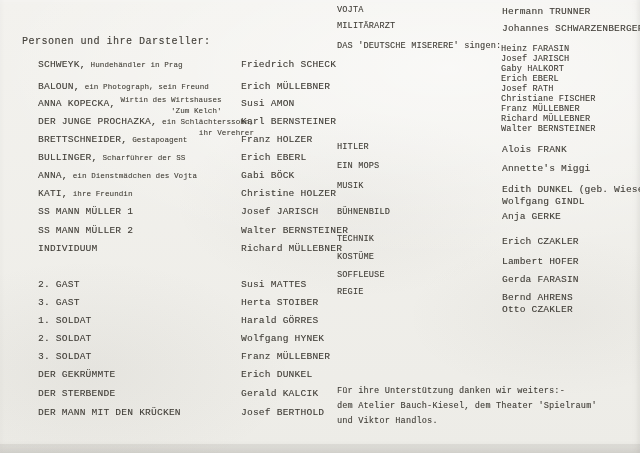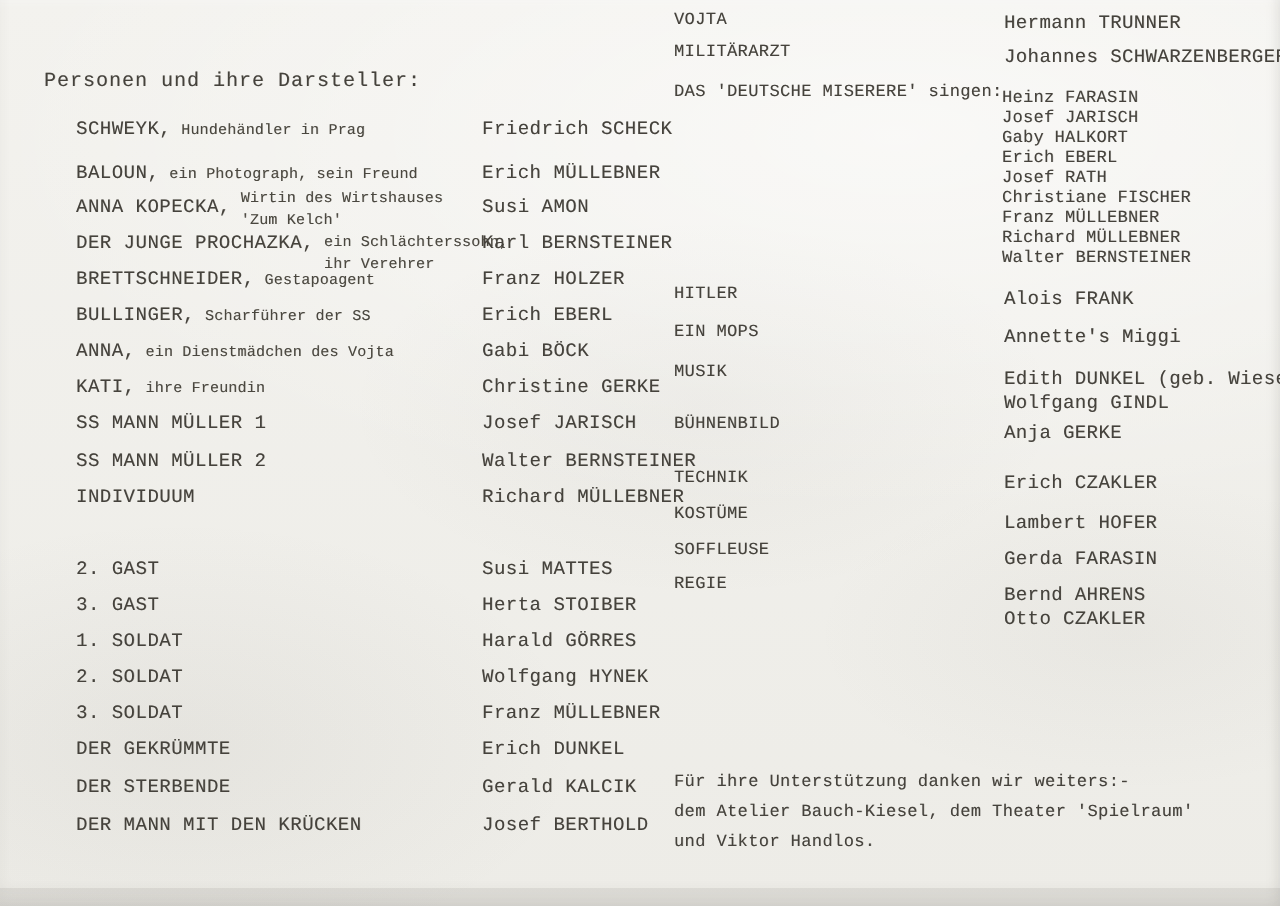--- a/index.html
+++ b/index.html
@@ -22,21 +22,21 @@
     background:linear-gradient(rgba(90,85,78,0.10),rgba(90,85,78,0.02));
     pointer-events:none;
   }
   .ink{ text-shadow:0.2px 0.2px 0 rgba(70,65,58,0.35); }
   
   .title{position:absolute;left:22px;top:36px;font-size:10px;letter-spacing:0.5px;white-space:nowrap;}
   .crow{position:absolute;left:22px;width:600px;font-size:9.5px;letter-spacing:0.25px;white-space:nowrap;line-height:1.1;margin-left:16px;}
   .role{display:inline-block;}
   .desc{font-size:7.5px;letter-spacing:0.1px;margin-left:5px;color:#4a473f;}
   .descblk{display:inline-block;vertical-align:top;font-size:7.5px;letter-spacing:0.1px;
-           margin-left:5px;text-align:left;line-height:11px;color:#4a473f;}
+           margin-left:5px;text-align:right;line-height:11px;color:#4a473f;}
   .descblk.raised{position:relative;top:-4px;}
   .aname{position:absolute;left:203px;top:0;}
   
   .rrow{position:absolute;left:337px;width:303px;font-size:8.5px;letter-spacing:0.2px;white-space:nowrap;line-height:1.1;}
   .rlabel{display:inline-block;}
   .rnames{position:absolute;left:165px;top:1px;font-size:9.5px;letter-spacing:0.2px;line-height:11.5px;}
   .singers{position:absolute;left:164px;top:2px;font-size:8.5px;letter-spacing:0.15px;line-height:10px;}
   .thanks{position:absolute;left:337px;top:384px;font-size:8.5px;letter-spacing:0.2px;line-height:15.2px;white-space:nowrap;}
 </style>
 </head>
@@ -69,21 +69,21 @@
   <div class="crow" style="top:153px">
     <span class="role">BULLINGER,</span><span class="desc">Scharführer der SS</span>
     <span class="aname">Erich EBERL</span>
   </div>
   <div class="crow" style="top:171px">
     <span class="role">ANNA,</span><span class="desc">ein Dienstmädchen des Vojta</span>
     <span class="aname">Gabi BÖCK</span>
   </div>
   <div class="crow" style="top:189px">
     <span class="role">KATI,</span><span class="desc">ihre Freundin</span>
-    <span class="aname">Christine GERKE</span>
+    <span class="aname">Christine HOLZER</span>
   </div>
   <div class="crow" style="top:207px">
     <span class="role">SS MANN MÜLLER 1</span>
     <span class="aname">Josef JARISCH</span>
   </div>
   <div class="crow" style="top:226px">
     <span class="role">SS MANN MÜLLER 2</span>
     <span class="aname">Walter BERNSTEINER</span>
   </div>
   <div class="crow" style="top:244px">

